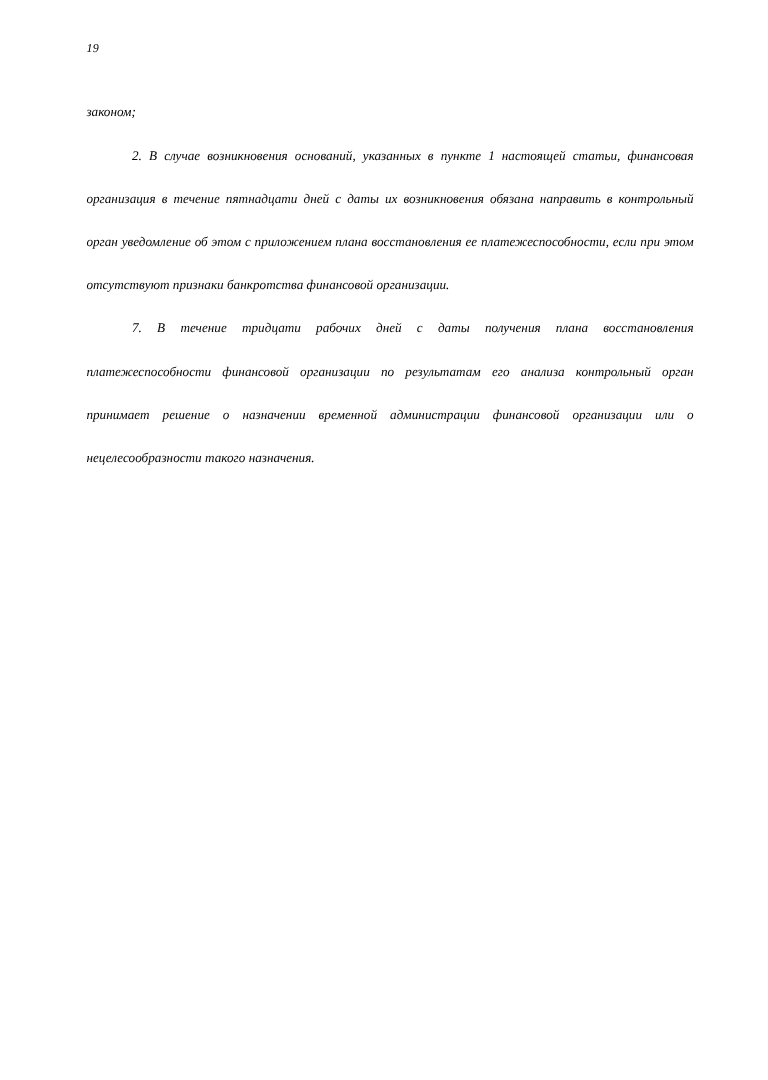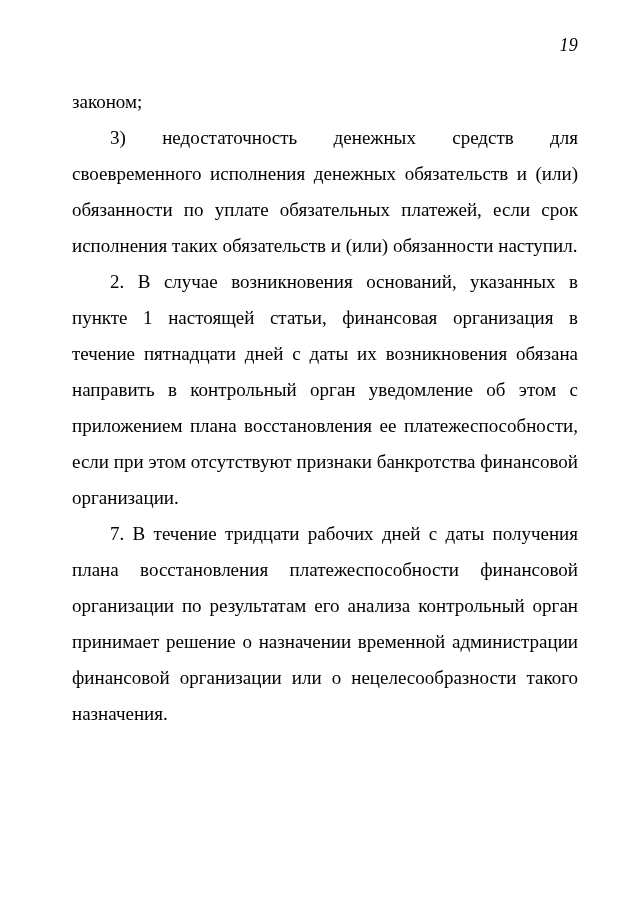--- a/index.html
+++ b/index.html
@@ -16,50 +16,50 @@
   }
   .page {
     position: relative;
     width: 640px;
     height: 900px;
     box-sizing: border-box;
     padding: 28px 62px 0 72px;
     background: #ffffff;
   }
   .page-number {
-    text-align: right;
-    font-size: 18px;
+    text-align: left;
+    font-size: 10px;
     line-height: 1;
     margin: 8px 0 0 0;
     letter-spacing: 0.2px;
     font-style: italic;
   }
   .body-text {
     margin-top: 30px;
   }
   p.para {
     margin: 0 0 0 0;
-    font-size: 19px;
+    font-size: 11px;
     line-height: 36px;
     text-align: justify;
     text-align-last: left;
     text-justify: inter-word;
+    font-style: italic;
   }
   p.para.indent {
     text-indent: 38px;
   }
   p.para.last-justify {
     text-align: justify;
   }
 </style>
 </head>
 <body>
 
 <div class="page">
   <div class="page-number">19</div>
 
   <div class="body-text">
     <p class="para">законом;</p>
-    <p class="para indent">3) недостаточность денежных средств для своевременного исполнения денежных обязательств и (или) обязанности по уплате обязательных платежей, если срок исполнения таких обязательств и (или) обязанности наступил.</p>
     <p class="para indent">2. В случае возникновения оснований, указанных в пункте 1 настоящей статьи, финансовая организация в течение пятнадцати дней с даты их возникновения обязана направить в контрольный орган уведомление об этом с приложением плана восстановления ее платежеспособности, если при этом отсутствуют признаки банкротства финансовой организации.</p>
     <p class="para indent">7. В течение тридцати рабочих дней с даты получения плана восстановления платежеспособности финансовой организации по результатам его анализа контрольный орган принимает решение о назначении временной администрации финансовой организации или о нецелесообразности такого назначения.</p>
   </div>
 </div>
 
 </body></html>

